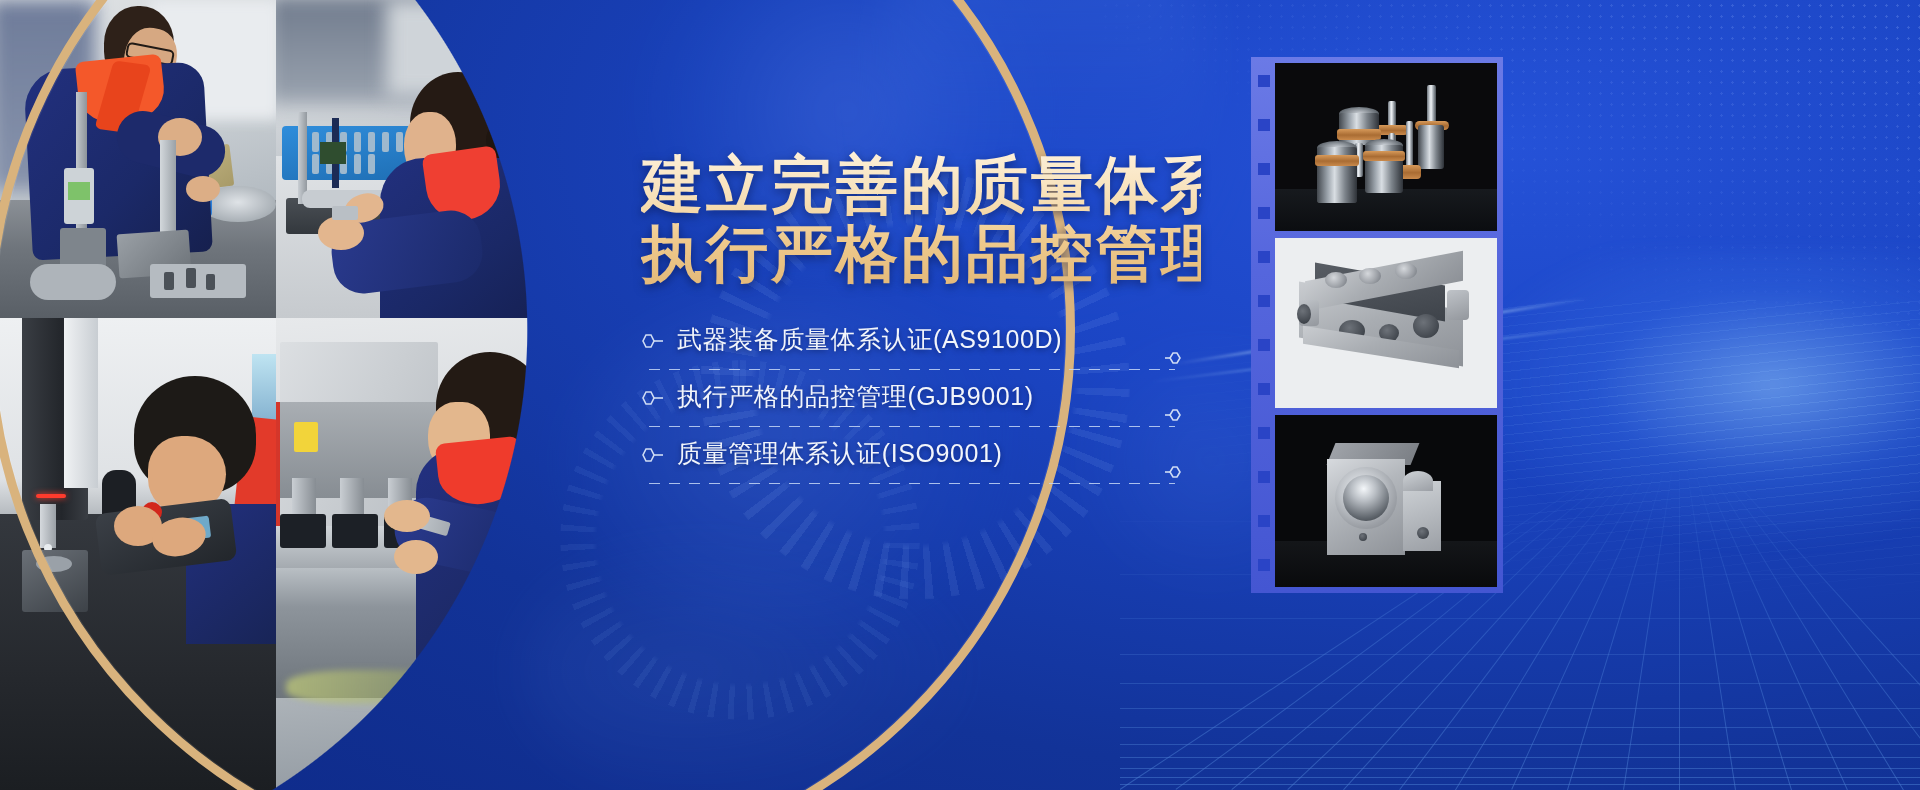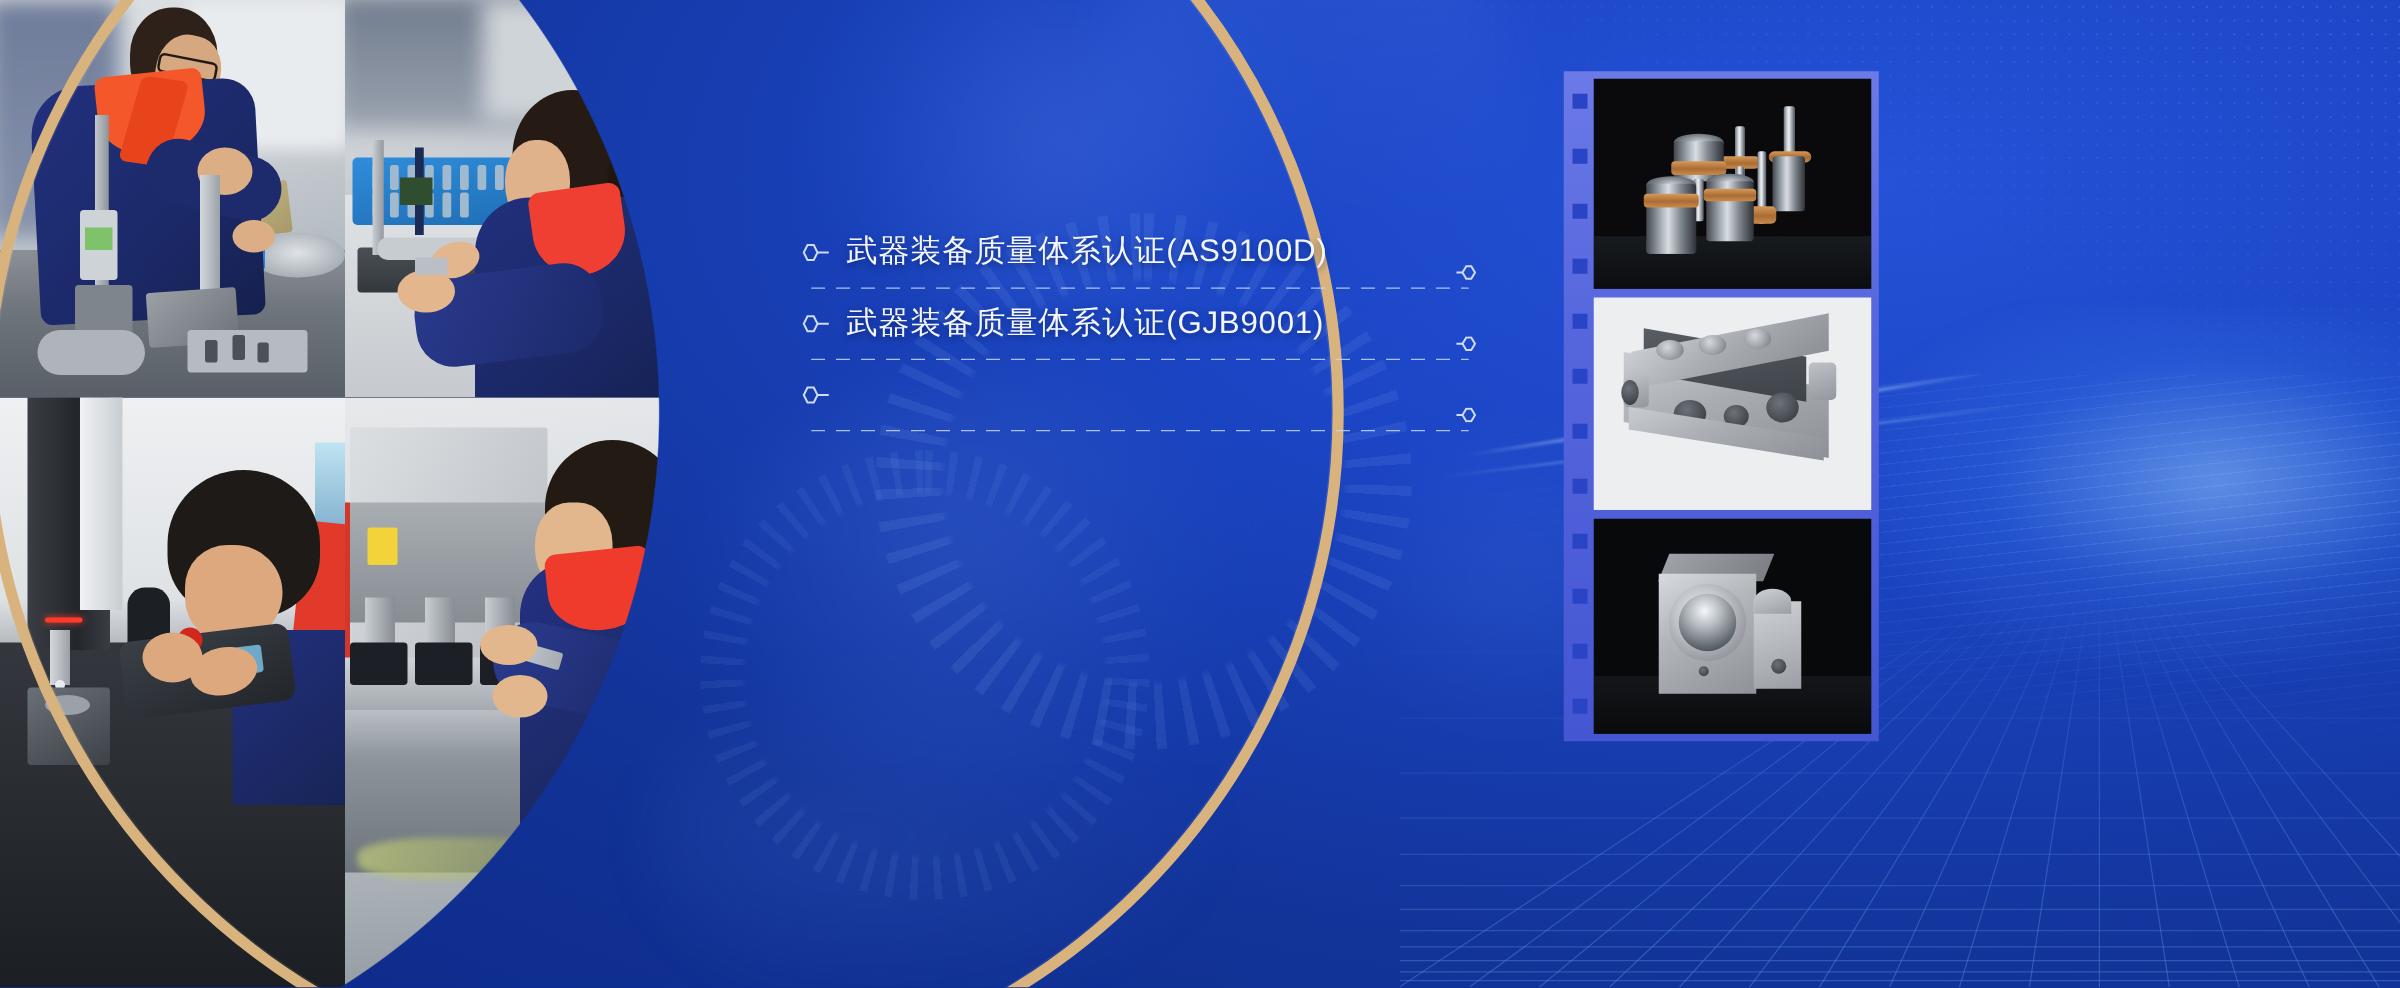--- a/index.html
+++ b/index.html
@@ -456,20 +456,24 @@
           <div class="br-hand2"></div>
       </div>
     </div>
   </div>
 
   <div class="arc-mask">
     <div class="arc"></div>
   </div>
 
   <div class="centre">
+    <div class="headline">
+      <span class="l1">建立完善的质量体系</span>
+      <span class="l2">执行严格的品控管理</span>
+    </div>
 
     <div class="bullets">
 
       <div class="brow">
         <span class="bmark">
           <svg width="24" height="16" viewBox="0 0 24 16">
             <path class="hexpath" d="M5 2 L10 2 L13 8 L10 14 L5 14 L2 8 Z"></path>
             <line class="hexstem" x1="13" y1="8" x2="22" y2="8"></line>
           </svg>
         </span>
@@ -483,37 +487,38 @@
         </span>
       </div>
 
       <div class="brow">
         <span class="bmark">
           <svg width="24" height="16" viewBox="0 0 24 16">
             <path class="hexpath" d="M5 2 L10 2 L13 8 L10 14 L5 14 L2 8 Z"></path>
             <line class="hexstem" x1="13" y1="8" x2="22" y2="8"></line>
           </svg>
         </span>
-        <span class="blabel">武器装备质量体系认证(GJB9001)</span>
+        <span class="blabel">执行严格的品控管理(GJB9001)</span>
         <span class="bdash"></span>
         <span class="bend">
           <svg width="16" height="12" viewBox="0 0 16 12">
             <path class="hexpath" d="M8 1 L12 1 L15 6 L12 11 L8 11 L5 6 Z"></path>
             <line class="hexstem" x1="5" y1="6" x2="0" y2="6"></line>
           </svg>
         </span>
       </div>
 
       <div class="brow">
         <span class="bmark">
           <svg width="24" height="16" viewBox="0 0 24 16">
             <path class="hexpath" d="M5 2 L10 2 L13 8 L10 14 L5 14 L2 8 Z"></path>
             <line class="hexstem" x1="13" y1="8" x2="22" y2="8"></line>
           </svg>
         </span>
+        <span class="blabel">质量管理体系认证(ISO9001)</span>
         <span class="bdash"></span>
         <span class="bend">
           <svg width="16" height="12" viewBox="0 0 16 12">
             <path class="hexpath" d="M8 1 L12 1 L15 6 L12 11 L8 11 L5 6 Z"></path>
             <line class="hexstem" x1="5" y1="6" x2="0" y2="6"></line>
           </svg>
         </span>
       </div>
 
     </div>

